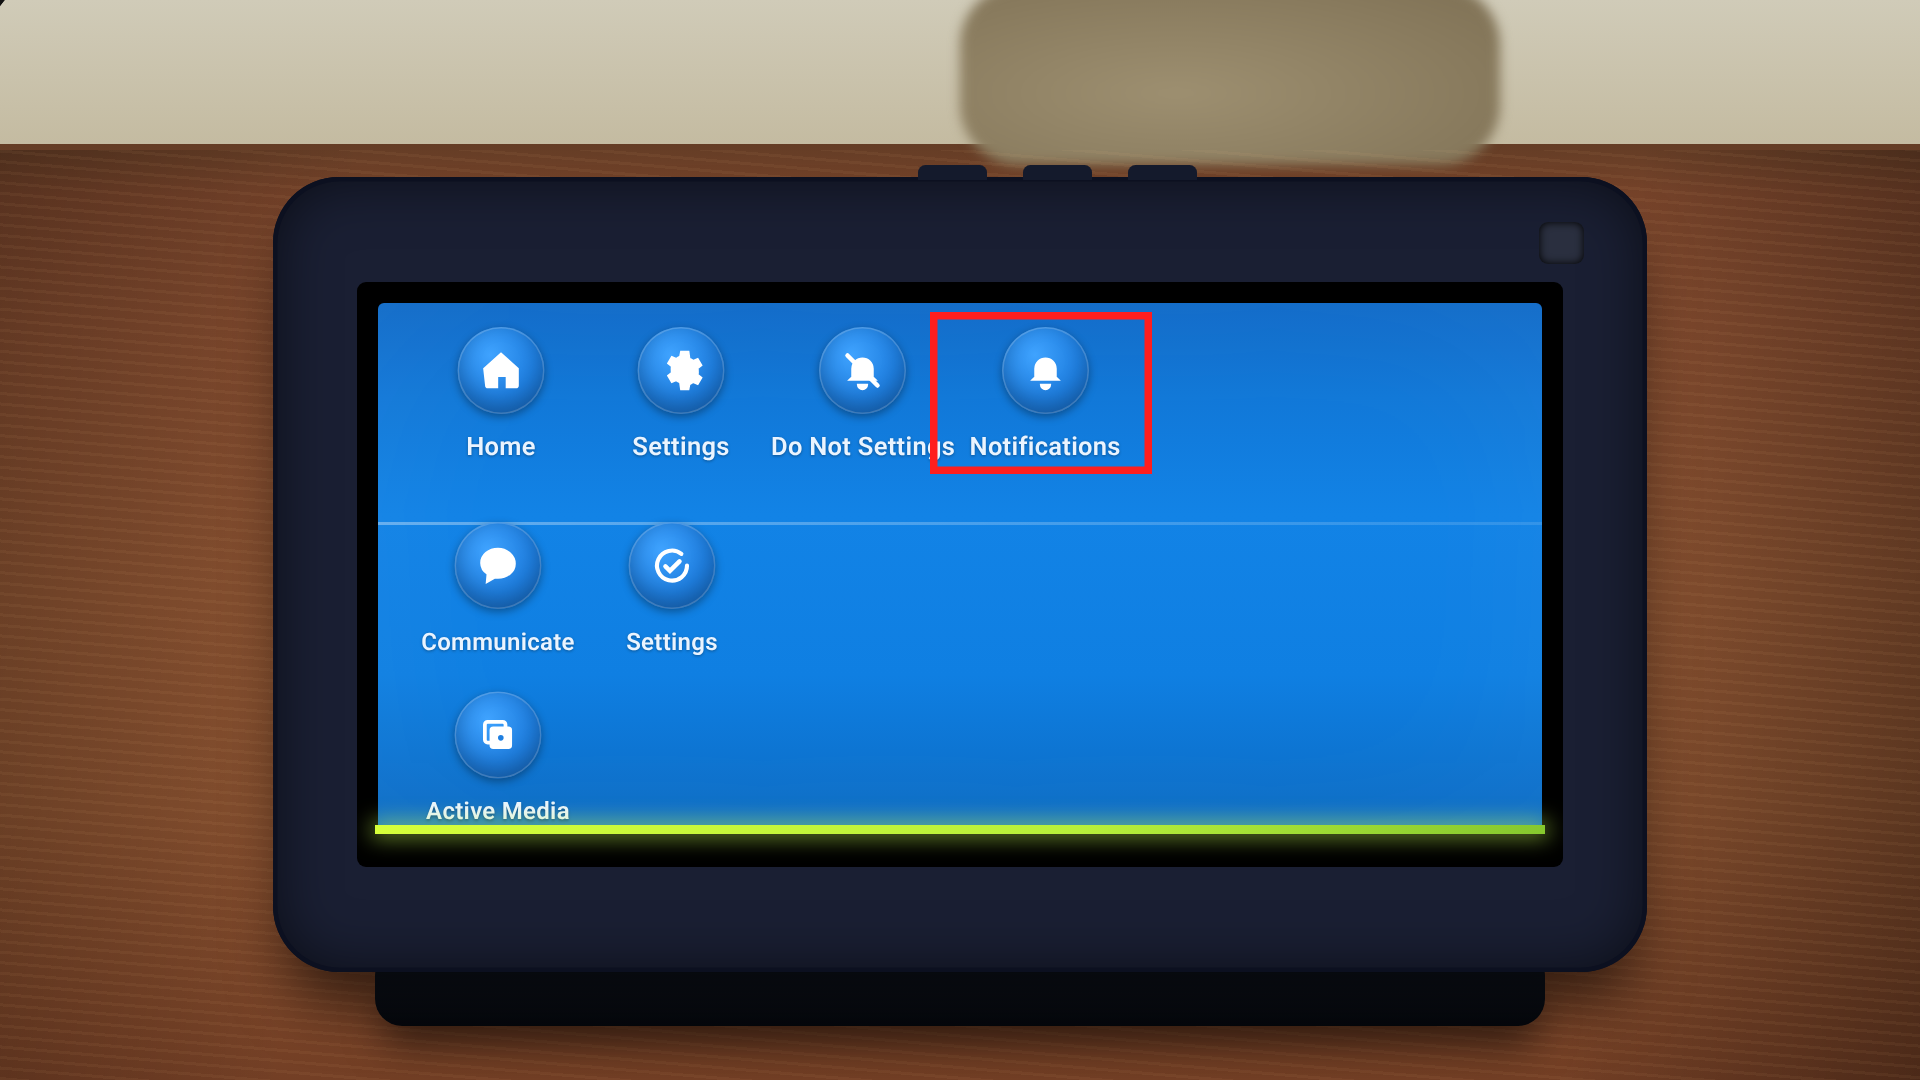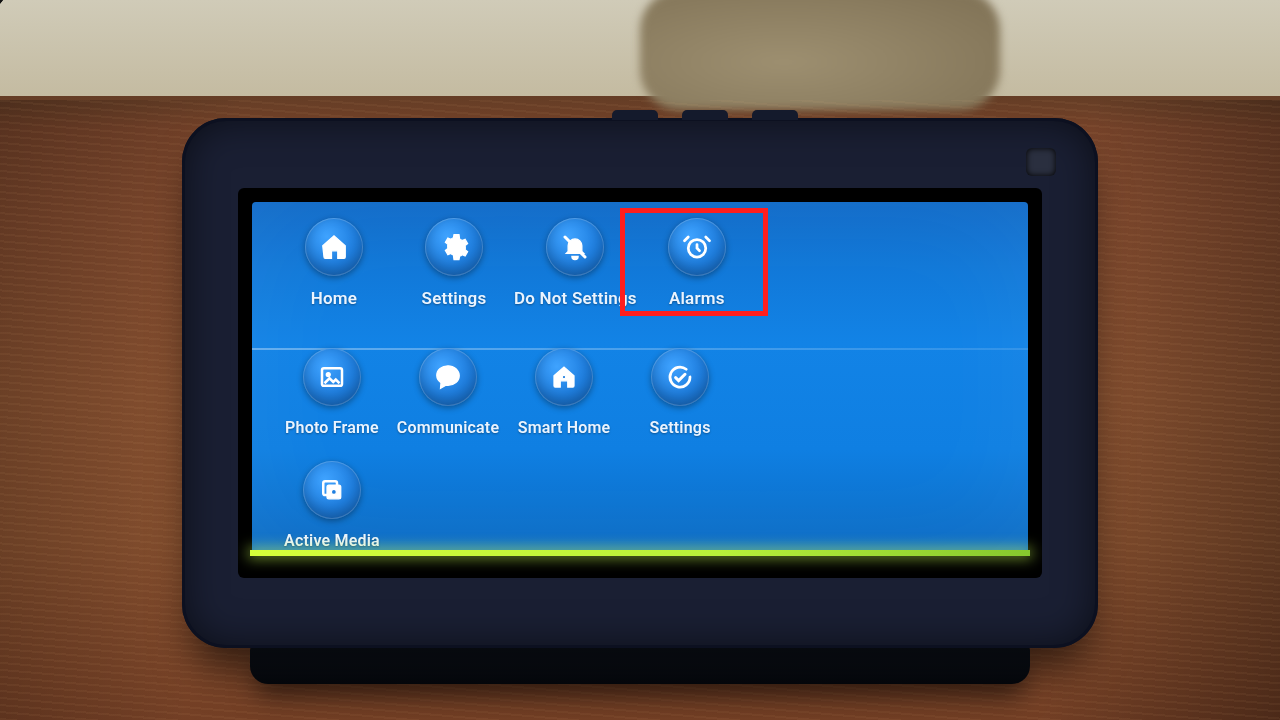--- a/index.html
+++ b/index.html
@@ -125,55 +125,35 @@
                 <svg viewBox="0 0 24 24">
                     <path fill="#fff" d="M12 22a2.5 2.5 0 0 0 2.5-2.5h-5A2.5 2.5 0 0 0 12 22zM19 17H5l1.5-1.5V11a5.5 5.5 0 0 1 11 0v4.5z"></path>
                     <path stroke="#fff" stroke-width="2.4" stroke-linecap="round" d="M4 4 20 20"></path>
                   </svg>
               </div>
               <span class="lbl">Do Not Settings</span>
             </div>
             <div class="tile">
               <div class="circ">
                 <svg viewBox="0 0 24 24">
-                    <circle cx="12" cy="13" r="7" fill="none" stroke="#fff" stroke-width="2.2"></circle>
-                    <path stroke="#fff" stroke-width="2.2" stroke-linecap="round" d="M12 10v3l2 2M5 4 2 7M19 4l3 3"></path>
+                    <path fill="#fff" d="M12 22a2.5 2.5 0 0 0 2.5-2.5h-5A2.5 2.5 0 0 0 12 22zM19 17H5l1.5-1.5V11a5.5 5.5 0 0 1 11 0v4.5z"></path>
                   </svg>
               </div>
-              <span class="lbl">Alarms</span>
+              <span class="lbl">Notifications</span>
             </div>
           </div>
 
           <div class="row r2">
             <div class="tile">
               <div class="circ">
                 <svg viewBox="0 0 24 24">
-                    <rect x="4" y="5" width="16" height="14" rx="1.5" fill="none" stroke="#fff" stroke-width="2"></rect>
-                    <circle cx="9" cy="10" r="1.6" fill="#fff"></circle>
-                    <path d="M6 17l4-4 3 3 2-2 3 3" fill="none" stroke="#fff" stroke-width="2"></path>
-                  </svg>
-              </div>
-              <span class="lbl">Photo Frame</span>
-            </div>
-            <div class="tile">
-              <div class="circ">
-                <svg viewBox="0 0 24 24">
                     <path fill="#fff" d="M12 3C7 3 3 6.4 3 10.6c0 2.4 1.3 4.5 3.4 5.9L6 21l4.3-2.5c.6.1 1.1.1 1.7.1 5 0 9-3.4 9-7.6S17 3 12 3z"></path>
                   </svg>
               </div>
               <span class="lbl">Communicate</span>
-            </div>
-            <div class="tile">
-              <div class="circ">
-                <svg viewBox="0 0 24 24">
-                    <path fill="#fff" d="M4 11 12 4l8 7v8a1 1 0 0 1-1 1h-4v-5h-6v5H5a1 1 0 0 1-1-1z"></path>
-                    <circle cx="12" cy="12" r="1.4" fill="#1f7fe0"></circle>
-                  </svg>
-              </div>
-              <span class="lbl">Smart Home</span>
             </div>
             <div class="tile">
               <div class="circ">
                 <svg viewBox="0 0 24 24">
                     <path fill="none" stroke="#fff" stroke-width="2.2" d="M20 12a8 8 0 1 1-3-6.2" stroke-linecap="round"></path>
                     <path fill="none" stroke="#fff" stroke-width="2.4" stroke-linecap="round" d="M8.5 12.5l2.4 2.4L16 9.8"></path>
                   </svg>
               </div>
               <span class="lbl">Settings</span>
             </div>

